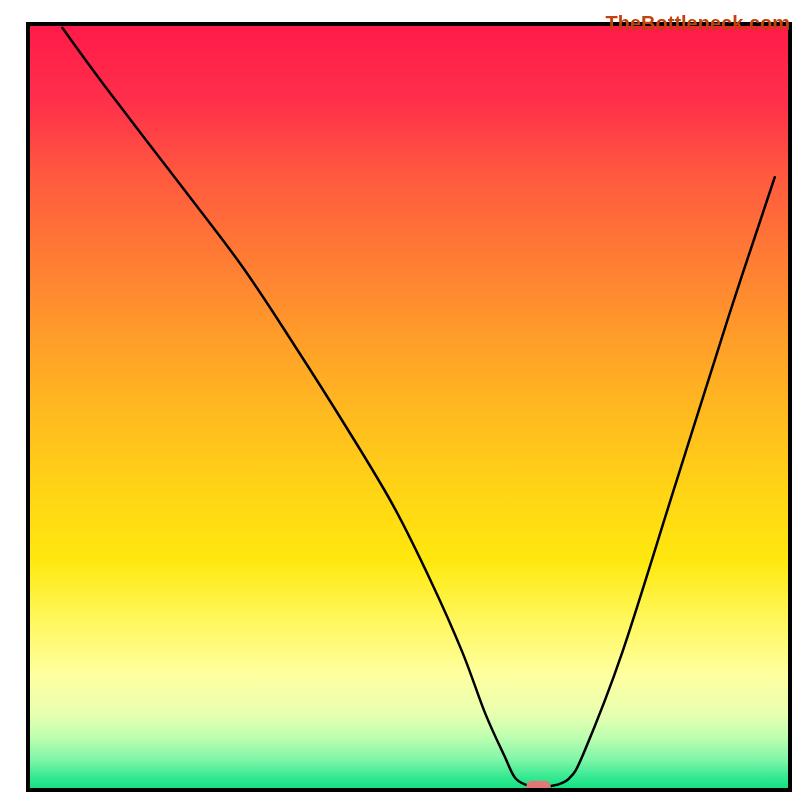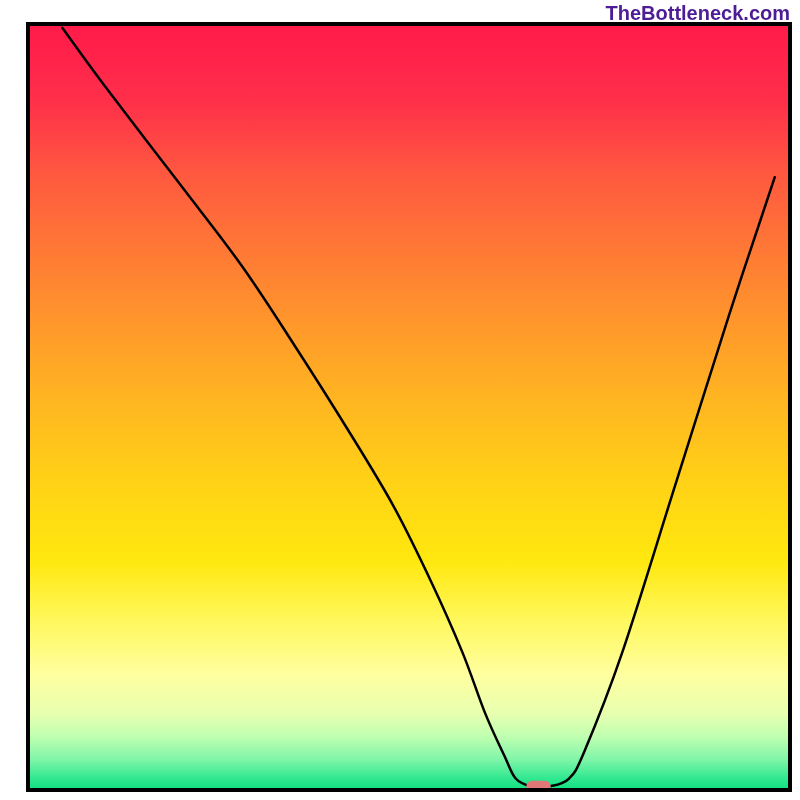--- a/index.html
+++ b/index.html
@@ -10,25 +10,25 @@
     background: #ffffff;
     font-family: Arial, Helvetica, sans-serif;
   }
   .container {
     position: relative;
     width: 800px;
     height: 800px;
   }
   .watermark {
     position: absolute;
-    top: 2px;
+    top: 12px;
     right: 10px;
     font-size: 20px;
     font-weight: bold;
-    color: #4c1d95;
+    color: #c2410c;
     z-index: 10;
   }
   svg.chart {
     position: absolute;
     top: 0;
     left: 0;
   }
 </style>
 </head>
 <body>

